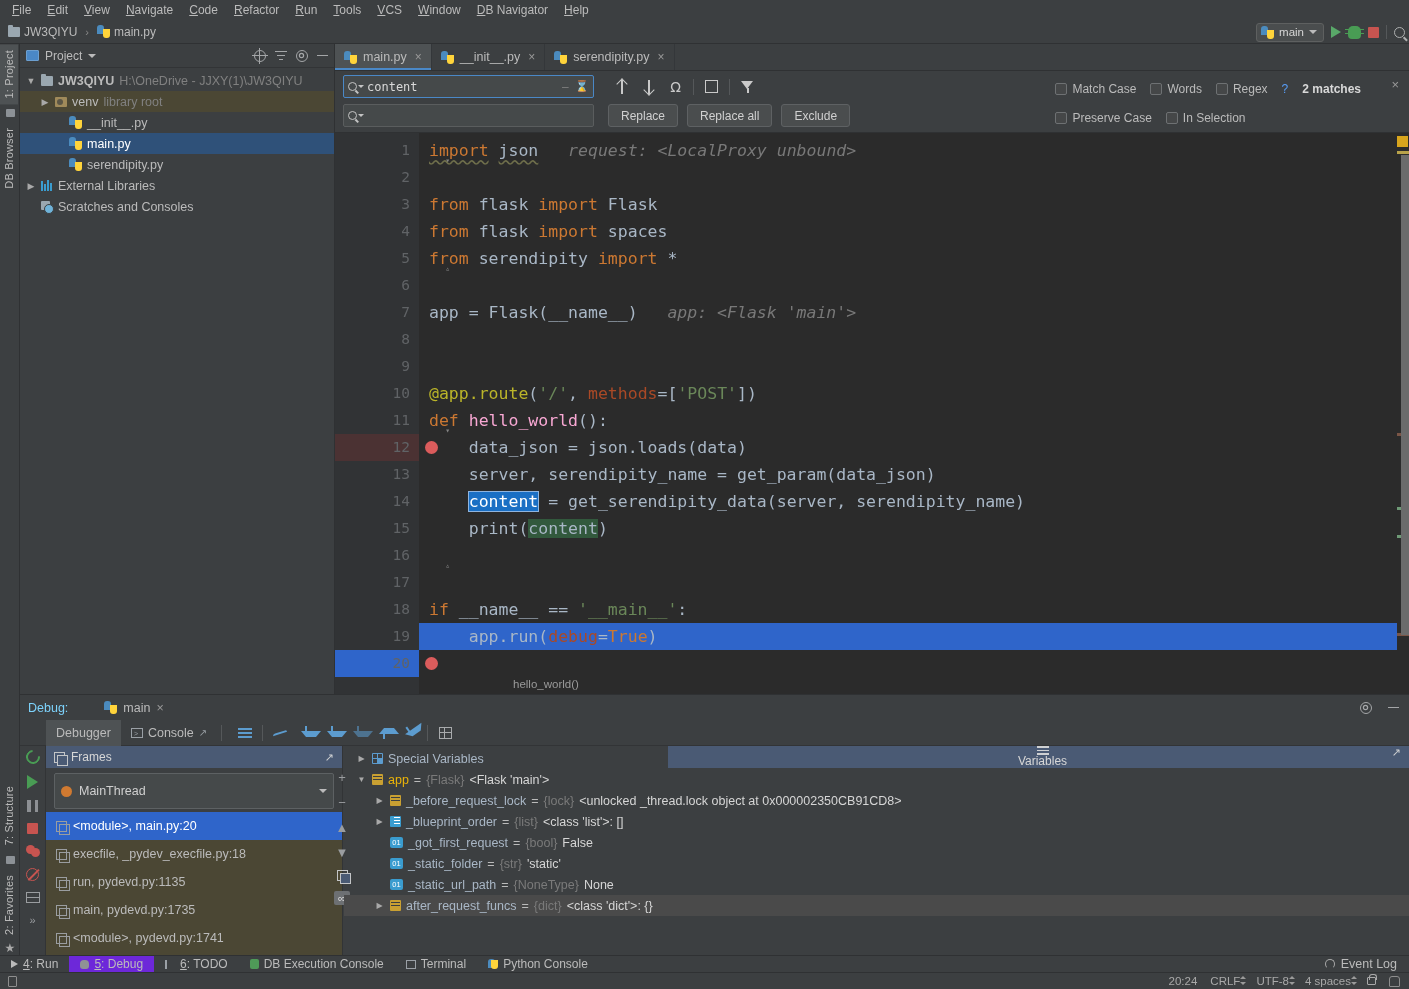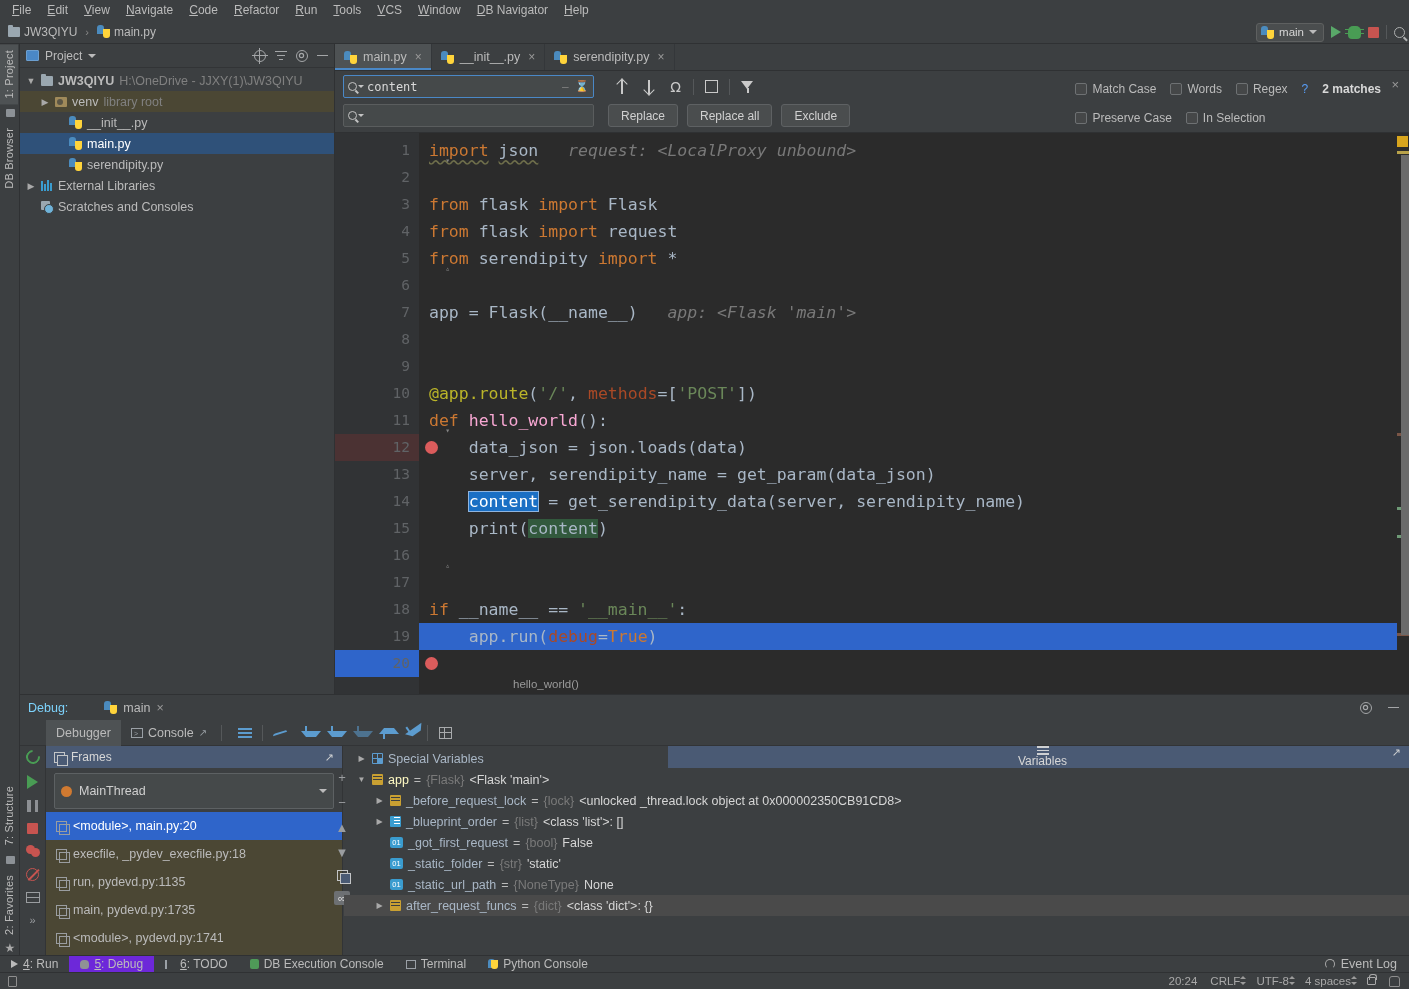--- a/index.html
+++ b/index.html
@@ -181,21 +181,21 @@
     border-left:6.5px solid transparent;border-right:6.5px solid transparent;border-top:8px solid #c9c9c9;
   }
   .filter-ico:after{content:'';position:absolute;left:5.5px;top:7px;width:2px;height:5px;background:#c9c9c9;}
   .vdiv{ width:1px;height:16px;background:#55585a;margin:0 4px;}
 
   .fbtn{
     height:23px; padding:0 12px; background:#4a4d4e; border:1px solid #5e6163;
     border-radius:3px; color:#d0d0d0; font-size:12px; margin-right:9px;
     display:flex;align-items:center; cursor:default;
   }
-  .checks{ position:absolute; right:28px; }
+  .checks{ position:absolute; right:48px; }
   .chkrow{ display:flex; align-items:center; gap:14px; height:23px;}
   .chkrow + .chkrow{ margin-top:6px; }
   .chk{ display:flex;align-items:center;gap:5px;font-size:12px;color:#bbbbbb;white-space:nowrap;}
   .box{ width:12px;height:12px;border:1px solid #6e7173;background:#454748;border-radius:2px;}
   .qmark{ color:#589df6; font-size:12px; }
   .matches{ font-weight:bold; color:#d8d8d8; font-size:12px; }
   .closeX{ position:absolute; right:10px; top:6px; color:#999; font-size:13px; }
 
   
   .code-area{
@@ -367,21 +367,21 @@
     display:flex;flex-direction:column;
   }
   .varlist{ flex:1; overflow:hidden; padding-top:2px; }
   .vrow{
     height:21px; display:flex;align-items:center;gap:5px;padding-left:12px;
     font-size:12.5px;color:#bbbbbb;white-space:nowrap;
   }
   .vrow.last{ background:#4a4a4a; }
   .tw{ width:11px;color:#a9a9a9;font-size:8px;display:inline-block;text-align:center;}
   .v-name{ color:#a9b7c6; }
-  .v-name.blue{ color:#fef9c3; }
+  .v-name.blue{ color:#eab308; }
   .v-type{ color:#7a7a7a; }
   .v-val{ color:#d6d6d6; }
   .ico-obj{width:11px;height:11px;background:#c9a032;border-radius:1px;position:relative;flex:none;}
   .ico-obj:before{content:'';position:absolute;left:1px;top:2px;width:9px;height:1.4px;background:#3c3f41;box-shadow:0 3px 0 #3c3f41;}
   .ico-num{width:13px;height:11px;background:#3a9ccf;border-radius:2px;color:#fff;font-size:7.5px;line-height:11px;text-align:center;flex:none;font-family:"Liberation Sans",sans-serif;}
   .ico-list{width:11px;height:11px;background:#3a9ccf;border-radius:1px;position:relative;flex:none;}
   .ico-list:before{content:'';position:absolute;left:4px;top:1px;width:6px;height:1.3px;background:#fff;box-shadow:0 3px 0 #fff, 0 6px 0 #fff;}
   .ico-special{width:11px;height:11px;background:#5c9ccf;border-radius:1px;position:relative;flex:none;}
   .ico-special:before{content:'';position:absolute;left:1px;top:1px;width:3.5px;height:3.5px;background:#3c3f41;box-shadow:5px 0 0 #3c3f41, 0 5px 0 #3c3f41;}
 
@@ -647,21 +647,21 @@
           <div class="gline"><span>16</span><span class="fold">▵</span></div>
           <div class="gline"><span>17</span></div>
           <div class="gline"><span>18</span></div>
           <div class="gline"><span>19</span><span class="runmark"></span></div>
           <div class="gline execline"><span>20</span><span class="bp"></span></div>
         </div>
       <div class="codecol" id="codecol">
         <div class="cline"><span class="k squiggle">import</span><span class="id"> </span><span class="id squiggle">json</span><span class="hintpad">   request: &lt;LocalProxy unbound&gt;</span></div>
           <div class="cline">&nbsp;</div>
           <div class="cline"><span class="k">from</span><span class="id"> flask </span><span class="k">import</span><span class="id"> Flask</span></div>
-          <div class="cline"><span class="k">from</span><span class="id"> flask </span><span class="k">import</span><span class="id"> request</span></div>
+          <div class="cline"><span class="k">from</span><span class="id"> flask </span><span class="k">import</span><span class="id"> spaces</span></div>
           <div class="cline"><span class="k">from</span><span class="id"> serendipity </span><span class="k">import</span><span class="id"> *</span></div>
           <div class="cline">&nbsp;</div>
           <div class="cline"><span class="id">app = Flask(__name__)</span><span class="hintpad">   app: &lt;Flask 'main'&gt;</span></div>
           <div class="cline">&nbsp;</div>
           <div class="cline">&nbsp;</div>
           <div class="cline"><span class="dec">@app.route</span><span class="id">(</span><span class="s">'/'</span><span class="id">, </span><span class="kwarg">methods</span><span class="id">=[</span><span class="s">'POST'</span><span class="id">])</span></div>
           <div class="cline"><span class="k">def</span><span class="id"> </span><span class="fn">hello_world</span><span class="id">():</span></div>
           <div class="cline"><span class="id">    data_json = json.loads(data)</span></div>
           <div class="cline"><span class="id">    server, serendipity_name = get_param(data_json)</span></div>
           <div class="cline"><span class="id">    </span><span class="sel-match">content</span><span class="id"> = get_serendipity_data(server, serendipity_name)</span></div>

